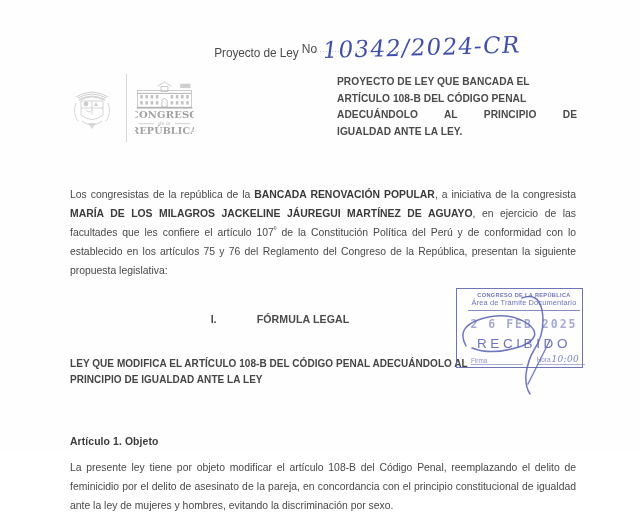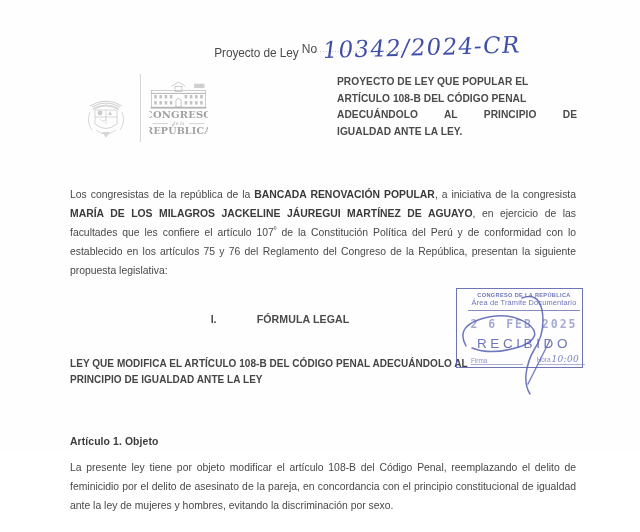--- a/index.html
+++ b/index.html
@@ -66,24 +66,24 @@
     margin-left: 4px;
     transform: rotate(-1.6deg) skewX(-9deg);
     transform-origin: left bottom;
     position: relative;
     top: 1px;
   }
 
   
   .logo-block {
     position: absolute;
-    left: 84px;
+    left: 70px;
     top: 74px;
     display: flex;
-    align-items: flex-end;
+    align-items: center;
     gap: 12px;
   }
   .coat { width: 44px; height: 50px; opacity: .52; }
   .congress-logo {
     width: 68px; height: 68px;
     border-left: 1px solid #c9c9c9;
     padding-left: 8px;
     opacity: .72;
   }
 
@@ -351,21 +351,21 @@
 
       <text x="34" y="54" text-anchor="middle" font-family="DejaVu Serif, serif" font-size="5.5" font-style="italic" fill="#8d8d8d">de la</text>
       <line x1="4" y1="52" x2="22" y2="52" stroke="#9a9a9a" stroke-width="0.7"></line>
       <line x1="46" y1="52" x2="64" y2="52" stroke="#9a9a9a" stroke-width="0.7"></line>
 
       <text x="34" y="64" text-anchor="middle" font-family="DejaVu Serif, serif" font-size="11" font-weight="bold" fill="#7d7d7d" letter-spacing="0.2">REPÚBLICA</text>
     </svg>
   </div>
 
   <div class="doc-title">
-    <div>PROYECTO DE LEY QUE POPULAR EL</div>
+    <div>PROYECTO DE LEY QUE BANCADA EL</div>
     <div>ARTÍCULO 108-B DEL CÓDIGO PENAL</div>
     <div>ADECUÁNDOLO AL PRINCIPIO DE</div>
     <div>IGUALDAD ANTE LA LEY.</div>
   </div>
 
   <p class="intro"><span>Los congresistas de la república de la </span><b>BANCADA RENOVACIÓN POPULAR</b><span>, a iniciativa de la congresista </span><b>MARÍA DE LOS MILAGROS JACKELINE JÁUREGUI MARTÍNEZ DE AGUAYO</b><span>, en ejercicio de las facultades que les confiere el artículo 107</span><span class="sup">º</span><span> de la Constitución Política del Perú y de conformidad con lo establecido en los artículos 75 y 76 del Reglamento del Congreso de la República, presentan la siguiente propuesta legislativa:</span></p>
 
   <div class="section-i">
     <span class="num">I.</span>
     <span class="txt">FÓRMULA LEGAL</span>

